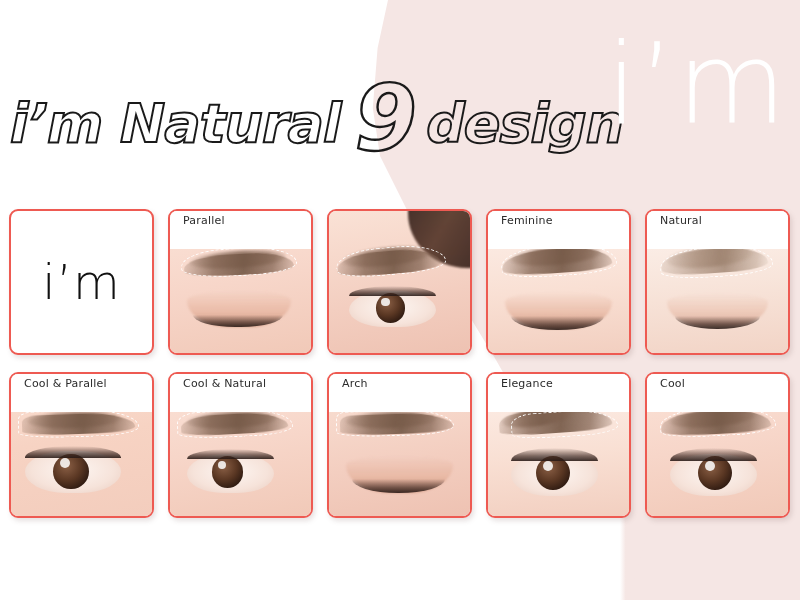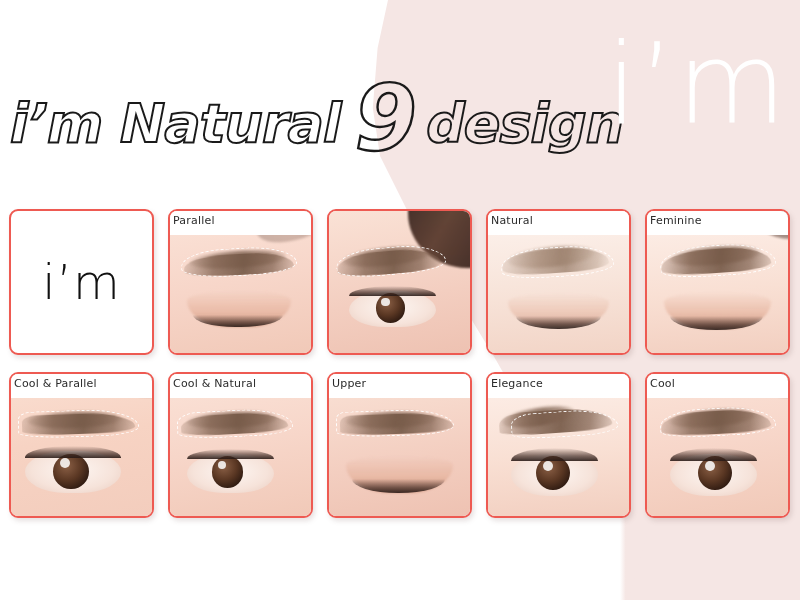--- a/index.html
+++ b/index.html
@@ -69,26 +69,26 @@
   .card {
     position:relative;
     border:2.5px solid #ee5a52;
     border-radius:9px;
     background:#ffffff;
     overflow:hidden;
     box-shadow:2px 3px 5px rgba(120,90,90,.18);
   }
   .card-label {
     position:relative; z-index:3;
-    height:24px; line-height:20px;
+    height:38px; line-height:20px;
     background:#ffffff;
     font-family:"DejaVu Sans", sans-serif;
     font-size:11px; font-weight:400;
     color:#2b2b2b;
-    padding-left:3px;
+    padding-left:13px;
     letter-spacing:.2px;
     white-space:nowrap; overflow:hidden;
   }
   .photo { position:absolute; left:0; right:0; top:0; bottom:0; z-index:1; }
 
   
   .logo-card { display:flex; align-items:center; justify-content:center; background:#fff; }
   .logo-card .logo {
     font-family:"DejaVu Sans", sans-serif;
     font-size:48px; font-weight:300; color:#111;
@@ -183,41 +183,41 @@
       <div class="brow soft" style="left:10%;top:26%;width:62%;height:13%;border-radius:50%;transform:rotate(-6deg);"></div>
       <div class="guide" style="left:5%;top:25%;width:78%;height:20%;border-radius:44% 52% 46% 52%/66% 76% 38% 36%;transform:rotate(-5deg);"></div>
       <div class="eyeopen" style="left:14%;top:56%;width:62%;height:26%;border-radius:52% 52% 50% 50%/62% 62% 56% 56%;"></div>
       <div class="iris" style="left:33%;top:58%;width:21%;height:21%;"></div>
       <div class="pupilhl" style="left:37%;top:61%;width:6%;height:6%;"></div>
       <div class="lash" style="left:14%;top:53%;width:62%;height:7%;border-radius:50% 50% 0 0/100% 100% 0 0;"></div>
     </div>
   </div>
 
   <div class="card">
-    <div class="card-label">Natural</div>
-    <div class="photo">
-      <div class="skin tone-e"></div>
-      <div class="brow light" style="left:10%;top:27%;width:76%;height:17%;border-radius:48% 52% 46% 52%/74% 84% 36% 32%;transform:rotate(-4deg);"></div>
-      <div class="brow soft light" style="left:14%;top:25%;width:62%;height:14%;border-radius:50%;transform:rotate(-6deg);"></div>
-      <div class="guide" style="left:9%;top:25%;width:80%;height:21%;border-radius:46% 52% 46% 52%/66% 78% 38% 34%;transform:rotate(-4deg);"></div>
-      <div class="lid" style="left:14%;top:58%;width:72%;height:24%;border-radius:50% 50% 46% 46%/30% 30% 80% 80%;opacity:.7;"></div>
-      <div class="lash" style="left:20%;top:74%;width:60%;height:9%;border-radius:0 0 50% 50%/0 0 100% 100%;"></div>
-    </div>
-  </div>
-
-  <div class="card">
     <div class="card-label">Feminine</div>
     <div class="photo">
       <div class="skin tone-c"></div>
       <div class="hair" style="right:-14%;top:-10%;width:40%;height:30%;border-radius:0 0 0 70%;opacity:.5;"></div>
       <div class="brow" style="left:10%;top:27%;width:78%;height:17%;border-radius:50% 52% 44% 54%/76% 86% 34% 30%;transform:rotate(-4deg);"></div>
       <div class="brow soft" style="left:16%;top:25%;width:64%;height:13%;border-radius:50%;transform:rotate(-5deg);"></div>
       <div class="guide" style="left:9%;top:24%;width:82%;height:22%;border-radius:48% 54% 44% 54%/68% 80% 36% 32%;transform:rotate(-4deg);"></div>
       <div class="lid" style="left:12%;top:57%;width:76%;height:26%;border-radius:50% 50% 46% 46%/30% 30% 80% 80%;"></div>
       <div class="lash" style="left:16%;top:74%;width:66%;height:10%;border-radius:0 0 50% 50%/0 0 100% 100%;"></div>
+    </div>
+  </div>
+
+  <div class="card">
+    <div class="card-label">Natural</div>
+    <div class="photo">
+      <div class="skin tone-e"></div>
+      <div class="brow light" style="left:10%;top:27%;width:76%;height:17%;border-radius:48% 52% 46% 52%/74% 84% 36% 32%;transform:rotate(-4deg);"></div>
+      <div class="brow soft light" style="left:14%;top:25%;width:62%;height:14%;border-radius:50%;transform:rotate(-6deg);"></div>
+      <div class="guide" style="left:9%;top:25%;width:80%;height:21%;border-radius:46% 52% 46% 52%/66% 78% 38% 34%;transform:rotate(-4deg);"></div>
+      <div class="lid" style="left:14%;top:58%;width:72%;height:24%;border-radius:50% 50% 46% 46%/30% 30% 80% 80%;opacity:.7;"></div>
+      <div class="lash" style="left:20%;top:74%;width:60%;height:9%;border-radius:0 0 50% 50%/0 0 100% 100%;"></div>
     </div>
   </div>
 
   <div class="card">
     <div class="card-label">Cool &amp; Parallel</div>
     <div class="photo">
       <div class="skin tone-a"></div>
       <div class="hair" style="right:-6%;top:-6%;width:34%;height:22%;border-radius:0 0 0 70%;opacity:.45;"></div>
       <div class="brow" style="left:8%;top:28%;width:80%;height:14%;border-radius:16% 58% 42% 56%/44% 88% 36% 28%;transform:rotate(-2deg);"></div>
       <div class="brow soft" style="left:12%;top:27%;width:66%;height:11%;border-radius:50%;transform:rotate(-2deg);"></div>
@@ -237,21 +237,21 @@
       <div class="brow soft" style="left:12%;top:27%;width:64%;height:11%;border-radius:50%;transform:rotate(-3deg);"></div>
       <div class="guide" style="left:5%;top:25%;width:82%;height:19%;border-radius:22% 58% 40% 56%/50% 84% 38% 30%;transform:rotate(-3deg);"></div>
       <div class="eyeopen" style="left:12%;top:56%;width:62%;height:28%;border-radius:52% 52% 50% 50%/60% 60% 58% 58%;"></div>
       <div class="iris" style="left:30%;top:58%;width:22%;height:22%;"></div>
       <div class="pupilhl" style="left:34%;top:61%;width:6%;height:6%;"></div>
       <div class="lash" style="left:12%;top:53%;width:62%;height:7%;border-radius:50% 50% 0 0/100% 100% 0 0;"></div>
     </div>
   </div>
 
   <div class="card">
-    <div class="card-label">Upper</div>
+    <div class="card-label">Arch</div>
     <div class="photo">
       <div class="skin tone-d"></div>
       <div class="brow" style="left:8%;top:28%;width:80%;height:14%;border-radius:12% 56% 44% 56%/40% 86% 36% 26%;transform:rotate(-2deg);"></div>
       <div class="brow soft" style="left:12%;top:27%;width:64%;height:11%;border-radius:50%;transform:rotate(-2deg);"></div>
       <div class="guide" style="left:5%;top:25%;width:84%;height:18%;border-radius:10% 56% 42% 58%/32% 84% 38% 26%;transform:rotate(-2deg);"></div>
       <div class="lid" style="left:12%;top:58%;width:76%;height:26%;border-radius:50% 50% 46% 46%/28% 28% 82% 82%;"></div>
       <div class="lash" style="left:16%;top:74%;width:66%;height:10%;border-radius:0 0 50% 50%/0 0 100% 100%;"></div>
     </div>
   </div>
 

